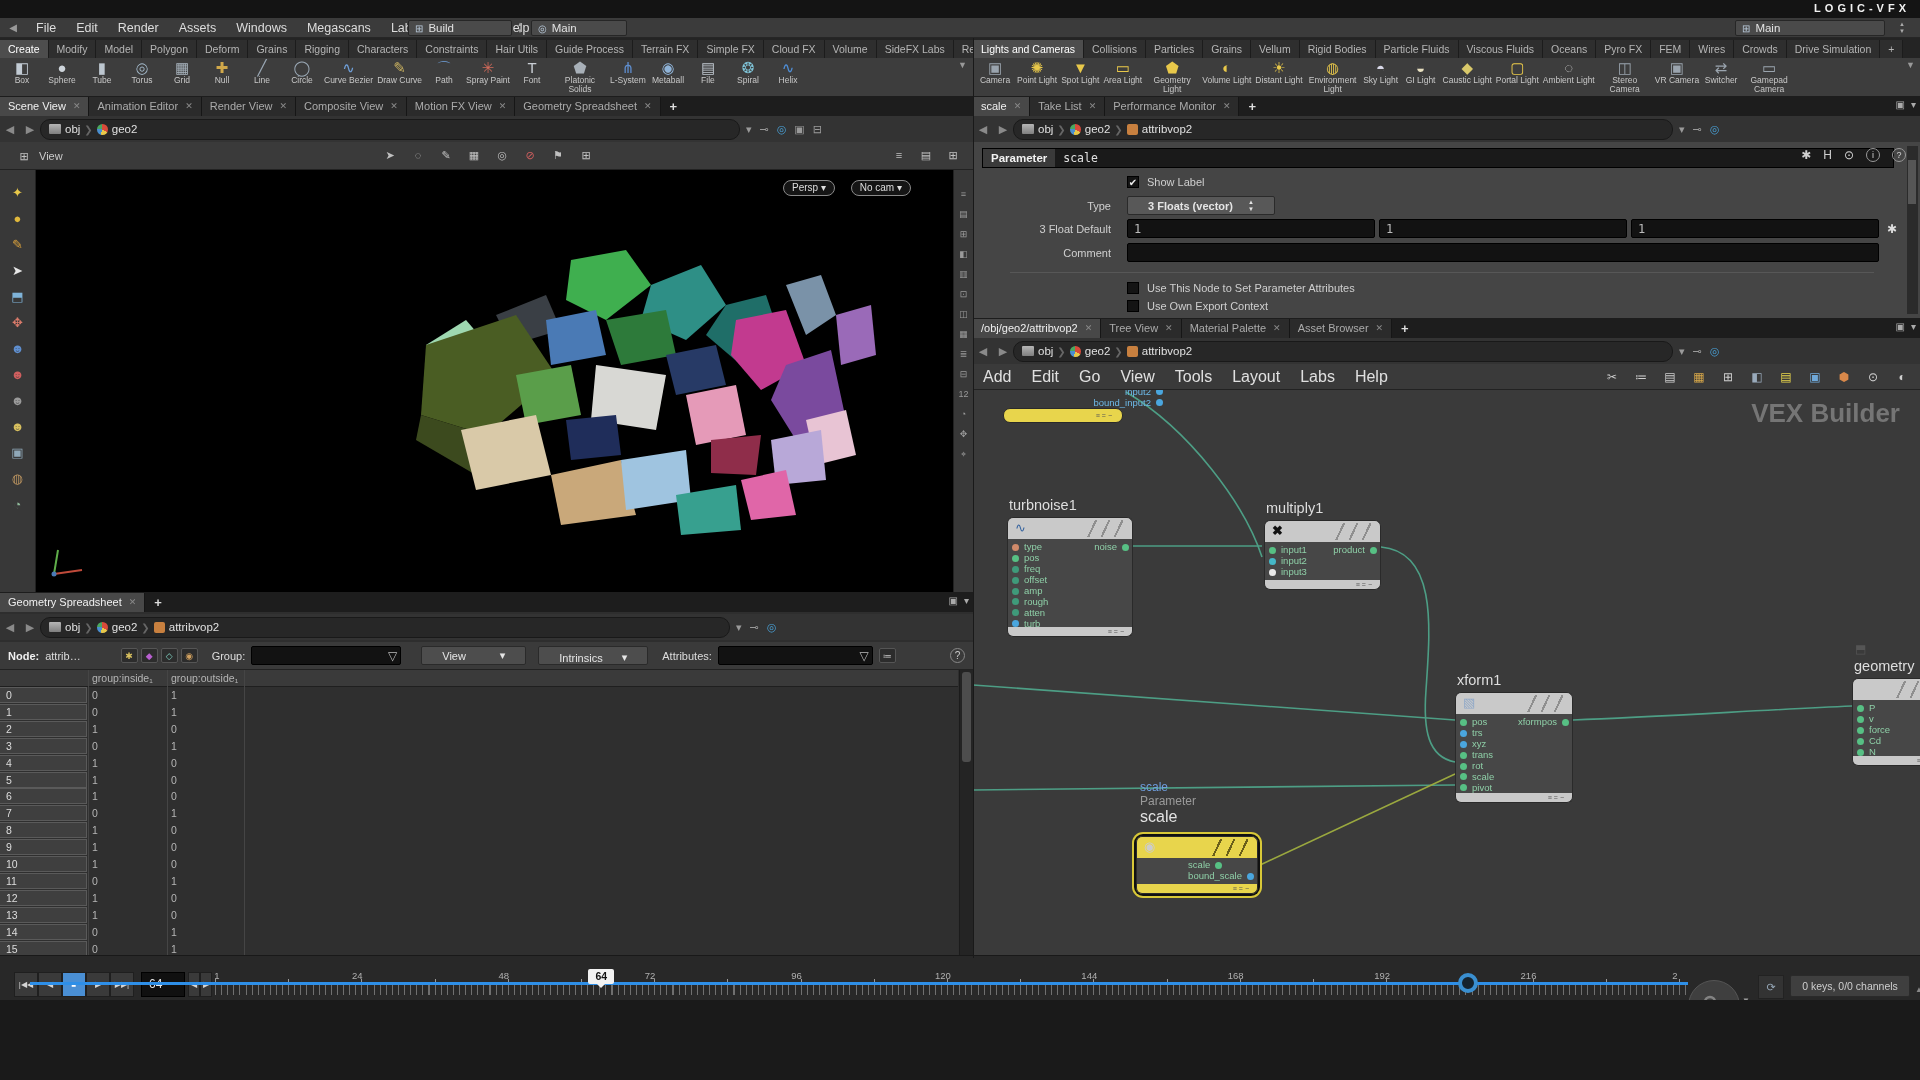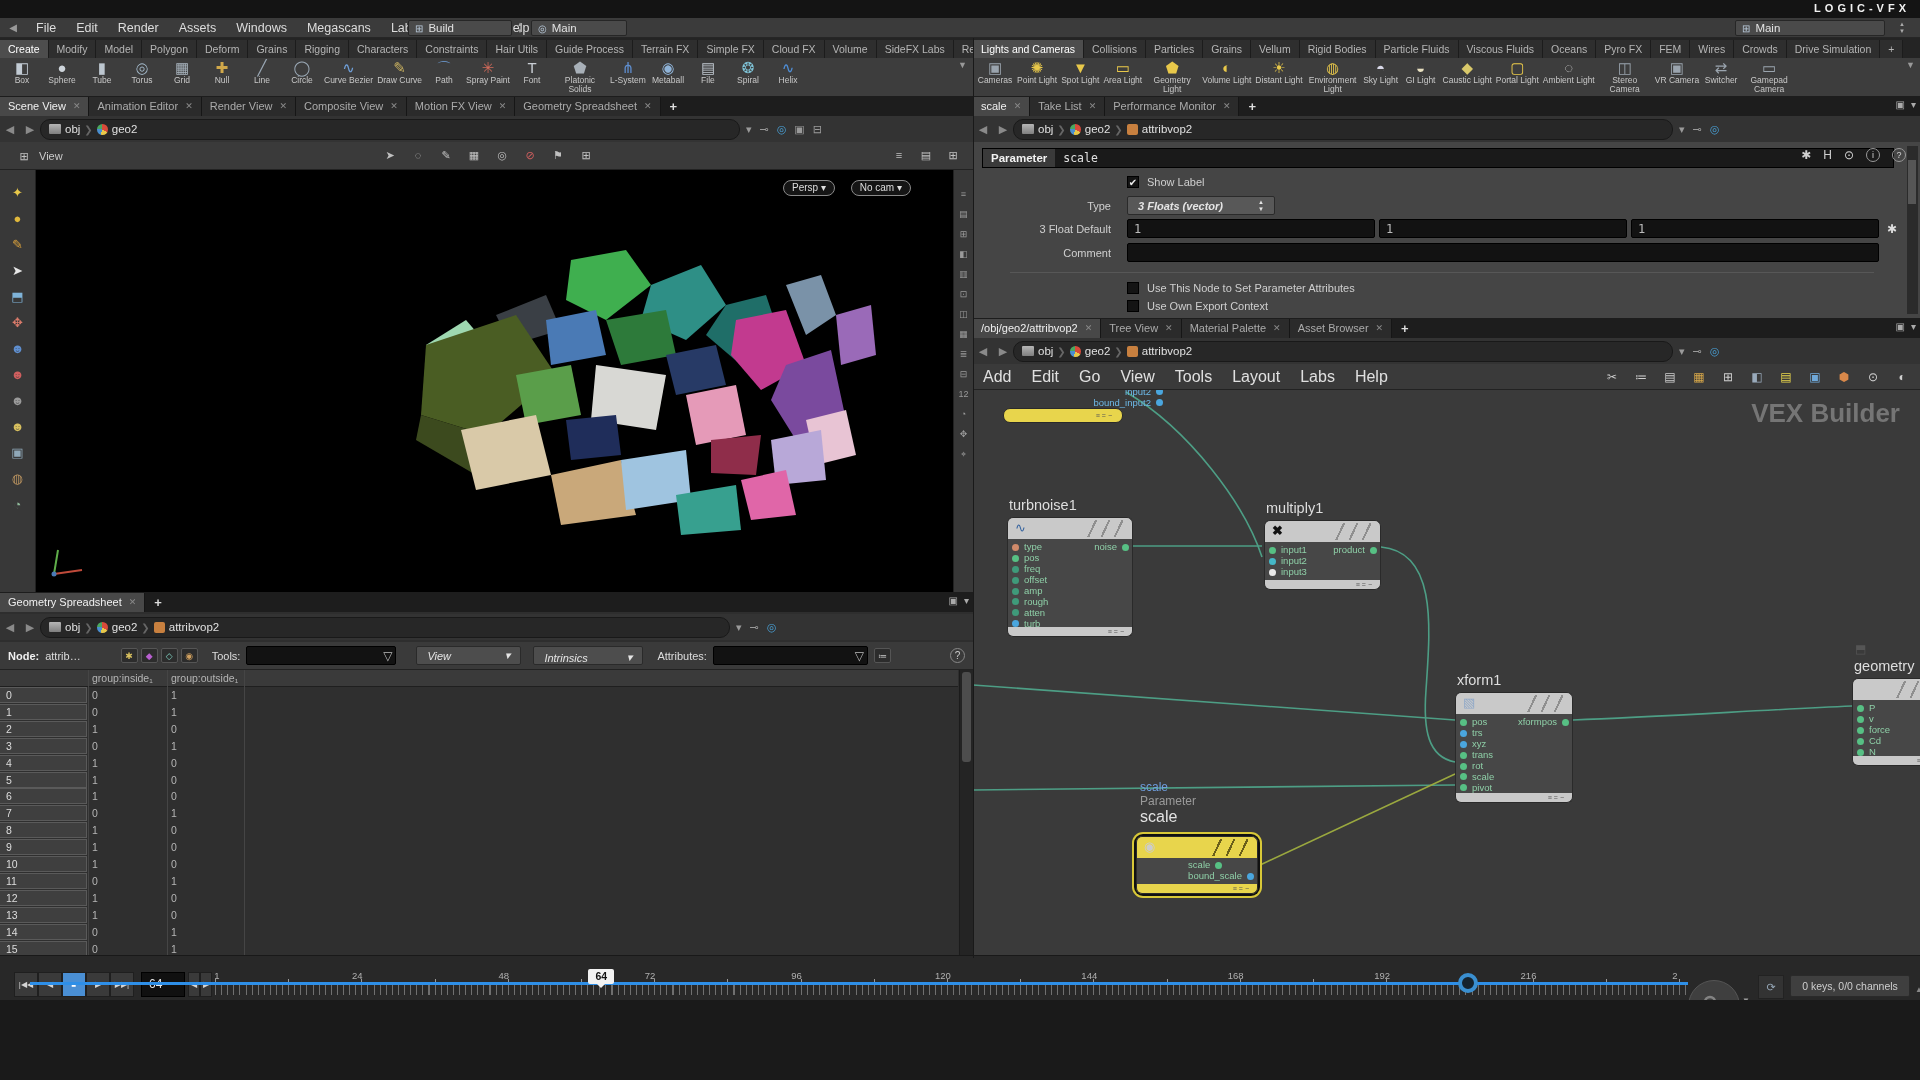--- a/index.html
+++ b/index.html
@@ -60,21 +60,21 @@
   .viewport{position:absolute;left:36px;top:170px;width:917px;height:422px;background:#000;overflow:hidden;}
   .campill{position:absolute;top:10px;height:16px;border:1px solid #8a8a8a;border-radius:8px;background:#151515;color:#ddd;font-size:10px;line-height:14px;padding:0 8px;}
   .axis{position:absolute;left:12px;bottom:12px;width:40px;height:34px;}
 
   
   .gs-pane{position:absolute;left:0;top:592px;width:973px;height:366px;background:#2e2e2e;}
   .gs-toolbar{position:absolute;left:0;top:50px;width:973px;height:28px;background:#3a3a3a;border-bottom:1px solid #222;display:flex;align-items:center;gap:6px;padding:0 8px;}
   .gs-bold{font-weight:bold;color:#f0f0f0;font-size:11px;}
   .chip{width:17px;height:15px;border:1px solid #555;background:#2c2c2c;text-align:center;line-height:14px;font-size:9px;border-radius:2px;}
   .darkfield{height:19px;background:#121212;border:1px solid #000;border-radius:2px;display:flex;align-items:center;justify-content:flex-end;padding:0 3px;color:#bbb;}
-  .ddown{height:19px;background:#4d4d4d;border:1px solid #2a2a2a;border-radius:2px;display:flex;align-items:center;justify-content:space-between;padding:0 10px;font-size:11px;color:#e5e5e5;font-style:italic;}
+  .ddown{height:19px;background:#4d4d4d;border:1px solid #2a2a2a;border-radius:2px;display:flex;align-items:center;justify-content:space-between;padding:0 20px;font-size:11px;color:#e5e5e5;}
   .gs-table{position:absolute;left:0;top:78px;width:958px;height:288px;background:#2f2f2f;overflow:hidden;font-size:10.5px;}
   .gs-head{position:absolute;top:0;left:0;height:17px;width:100%;background:#3a3a3a;border-bottom:1px solid #1f1f1f;color:#ccc;}
   .gs-row{position:absolute;left:0;width:100%;height:17px;}
   .gs-rowlabel{position:absolute;left:0;top:0;width:87px;height:16px;background:#3f3f3f;border:1px solid #5a5a5a;border-left:none;color:#ddd;padding:1px 0 0 6px;}
   .gs-cell{position:absolute;top:2px;color:#b5b5b5;}
   .colline{position:absolute;top:0;height:288px;width:1px;background:#454545;}
   .gs-scroll{position:absolute;right:0;top:78px;width:14px;height:288px;background:#242424;border-left:1px solid #1b1b1b;}
   .gs-thumb{position:absolute;left:2px;top:2px;width:9px;height:90px;background:#4d4d4d;border-radius:3px;}
 
   
@@ -291,21 +291,21 @@
         <div class="shelf-tab">Pyro FX</div>
         <div class="shelf-tab">FEM</div>
         <div class="shelf-tab">Wires</div>
         <div class="shelf-tab">Crowds</div>
         <div class="shelf-tab">Drive Simulation</div>
         <div class="shelf-tab">+</div>
       </div>
     <div class="shelf-tools" id="shelf-tools-right">
         <div class="shelf-tool">
           <div class="ticon" style="color: rgb(154, 164, 174);">▣</div>
-          <div class="tlabel">Cameras</div>
+          <div class="tlabel">Camera</div>
         </div>
         <div class="shelf-tool">
           <div class="ticon" style="color: rgb(232, 200, 74);">✺</div>
           <div class="tlabel">Point Light</div>
         </div>
         <div class="shelf-tool">
           <div class="ticon" style="color: rgb(232, 200, 74);">▼</div>
           <div class="tlabel">Spot Light</div>
         </div>
         <div class="shelf-tool">
@@ -572,21 +572,21 @@
     <div class="gs-toolbar">
       <span class="gs-bold">Node:</span>
       <span style="color:#ddd;font-size:11px;">attrib…</span>
       <span style="width:28px;"></span>
       <span id="gs-chips" style="display:flex;gap:3px;">
           <div class="chip" style="color: rgb(216, 192, 95);">✱</div>
           <div class="chip" style="color: rgb(184, 95, 208);">◆</div>
           <div class="chip" style="color: rgb(127, 208, 192);">◇</div>
           <div class="chip" style="color: rgb(208, 160, 95);">◉</div>
         </span>
-      <span style="color:#ddd;font-size:11px;margin-left:8px;">Tools:</span>
+      <span style="color:#ddd;font-size:11px;margin-left:8px;">Group:</span>
       <span class="darkfield" style="width:150px;">
           <span>▽</span>
         </span>
       <span class="ddown" style="width:105px;margin-left:14px;">
           <span>View</span>
           <span>▾</span>
         </span>
       <span class="ddown" style="width:110px;margin-left:6px;align-items:flex-end;">
           <span>Intrinsics</span>
           <span>▾</span>

